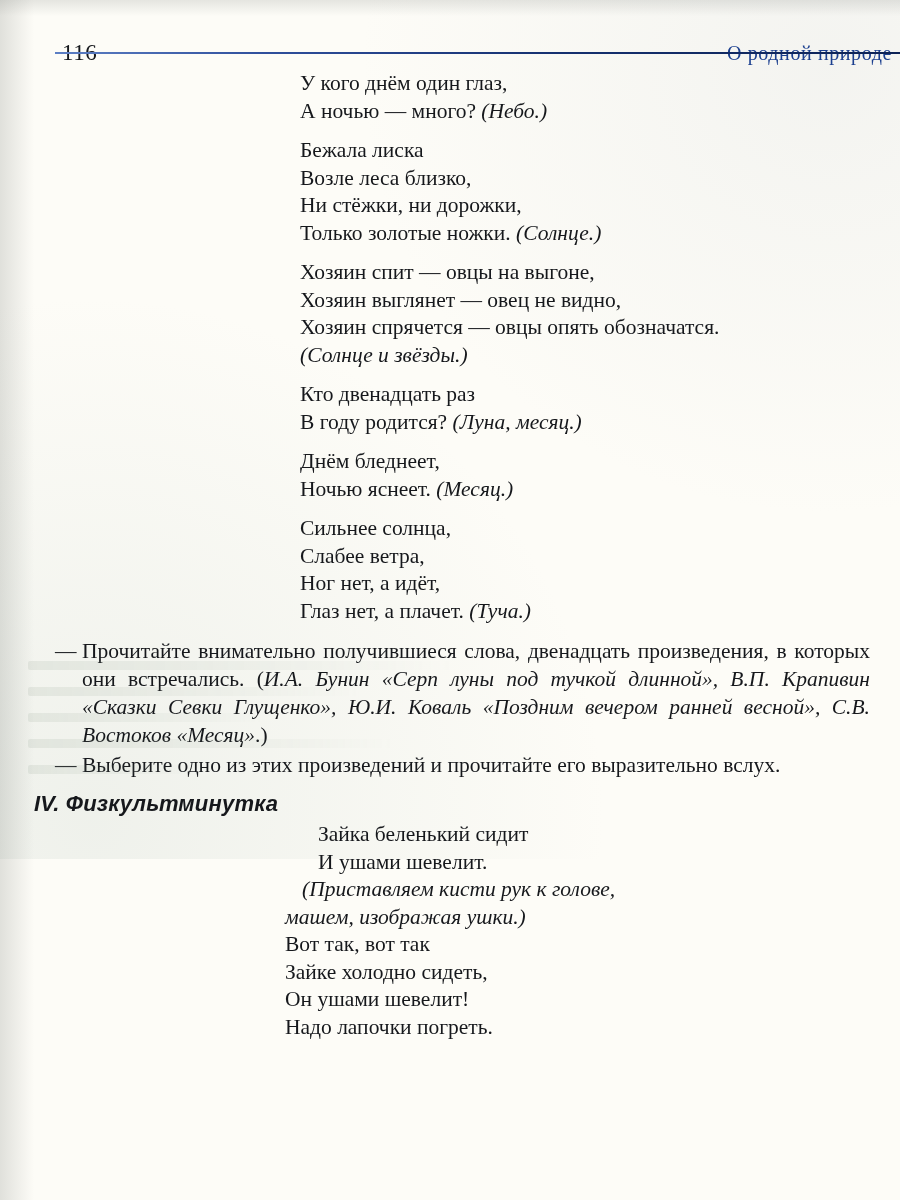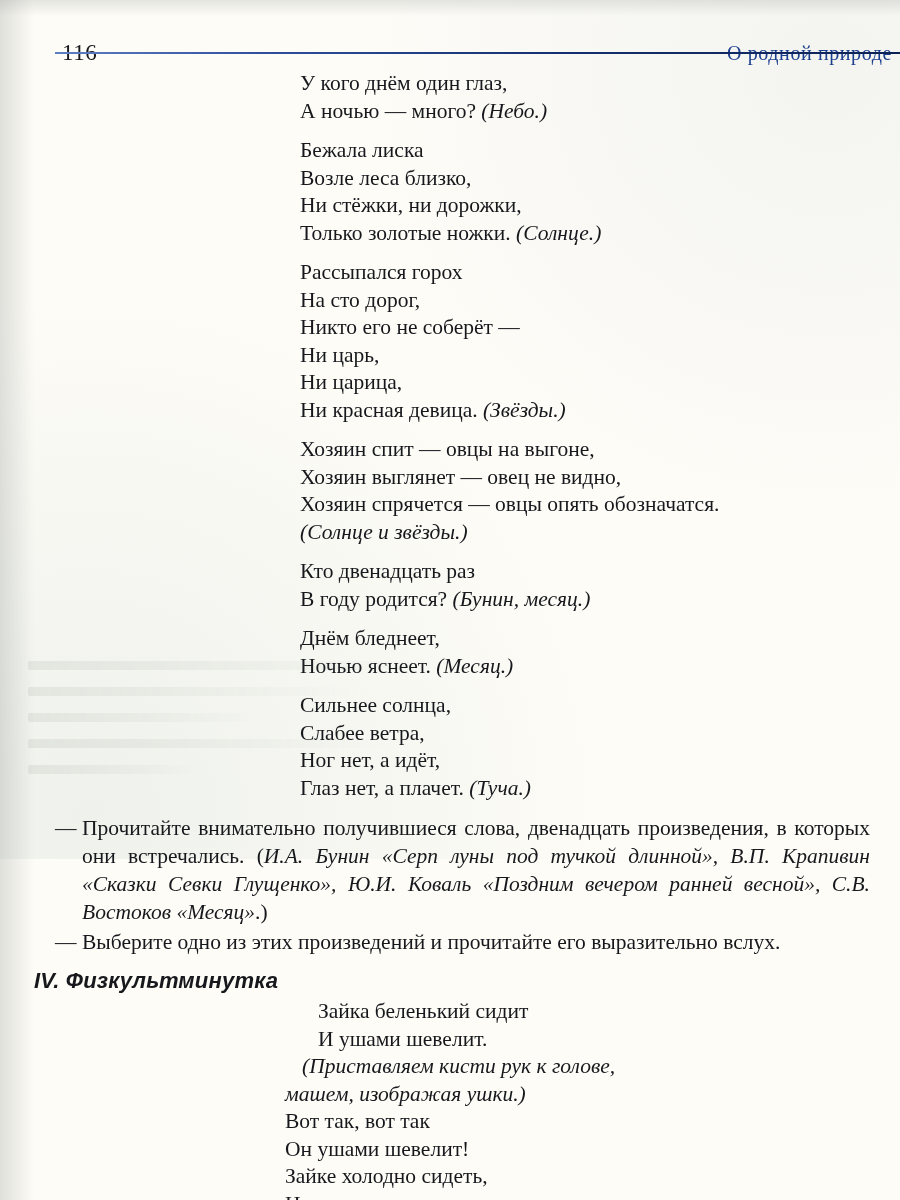--- a/index.html
+++ b/index.html
@@ -162,36 +162,28 @@
           <div>У кого днём один глаз,</div>
           <div><span>А ночью — много? </span><span class="ans">(Небо.)</span><span></span></div>
         </div>
         <div class="riddle">
           <div>Бежала лиска</div>
           <div>Возле леса близко,</div>
           <div>Ни стёжки, ни дорожки,</div>
           <div><span>Только золотые ножки. </span><span class="ans">(Солнце.)</span><span></span></div>
         </div>
         <div class="riddle">
-          <div>Рассыпался горох</div>
-          <div>На сто дорог,</div>
-          <div>Никто его не соберёт —</div>
-          <div>Ни царь,</div>
-          <div>Ни царица,</div>
-          <div><span>Ни красная девица. </span><span class="ans">(Звёзды.)</span><span></span></div>
-        </div>
-        <div class="riddle">
           <div>Хозяин спит — овцы на выгоне,</div>
           <div>Хозяин выглянет — овец не видно,</div>
           <div>Хозяин спрячется — овцы опять обозначатся.</div>
           <div><span></span><span class="ans">(Солнце и звёзды.)</span><span></span></div>
         </div>
         <div class="riddle">
           <div>Кто двенадцать раз</div>
-          <div><span>В году родится? </span><span class="ans">(Бунин, месяц.)</span><span></span></div>
+          <div><span>В году родится? </span><span class="ans">(Луна, месяц.)</span><span></span></div>
         </div>
         <div class="riddle">
           <div>Днём бледнеет,</div>
           <div><span>Ночью яснеет. </span><span class="ans">(Месяц.)</span><span></span></div>
         </div>
         <div class="riddle">
           <div>Сильнее солнца,</div>
           <div>Слабее ветра,</div>
           <div>Ног нет, а идёт,</div>
           <div><span>Глаз нет, а плачет. </span><span class="ans">(Туча.)</span><span></span></div>
@@ -201,22 +193,22 @@
         <div class="dash-item"><span class="dash">—</span><span>Прочитайте внимательно получившиеся слова, двенадцать произведения, в которых они встречались. (</span><span class="it">И.А. Бунин «Серп луны под тучкой длинной», В.П. Крапивин «Сказки Севки Глущенко», Ю.И. Коваль «Поздним вечером ранней весной», С.В. Востоков «Месяц»</span><span>.)</span></div>
         <div class="dash-item"><span class="dash">—</span><span>Выберите одно из этих произведений и прочитайте его выразительно вслух.</span></div>
       </div>
     <div class="section-head">IV. Физкультминутка</div>
     <div id="verse">
         <div class="verse indent2">Зайка беленький сидит</div>
         <div class="verse indent2">И ушами шевелит.</div>
         <div class="verse indent1"><span class="it">(Приставляем кисти рук к голове,</span></div>
         <div class="verse"><span class="it">машем, изображая ушки.)</span></div>
         <div class="verse">Вот так, вот так</div>
+        <div class="verse">Зайке холодно сидеть,</div>
         <div class="verse">Он ушами шевелит!</div>
-        <div class="verse">Зайке холодно сидеть,</div>
         <div class="verse">Надо лапочки погреть.</div>
       </div>
   </div>
 
   <div class="ghost">
     <div></div>
       <div></div>
       <div></div>
       <div></div>
       <div></div>

